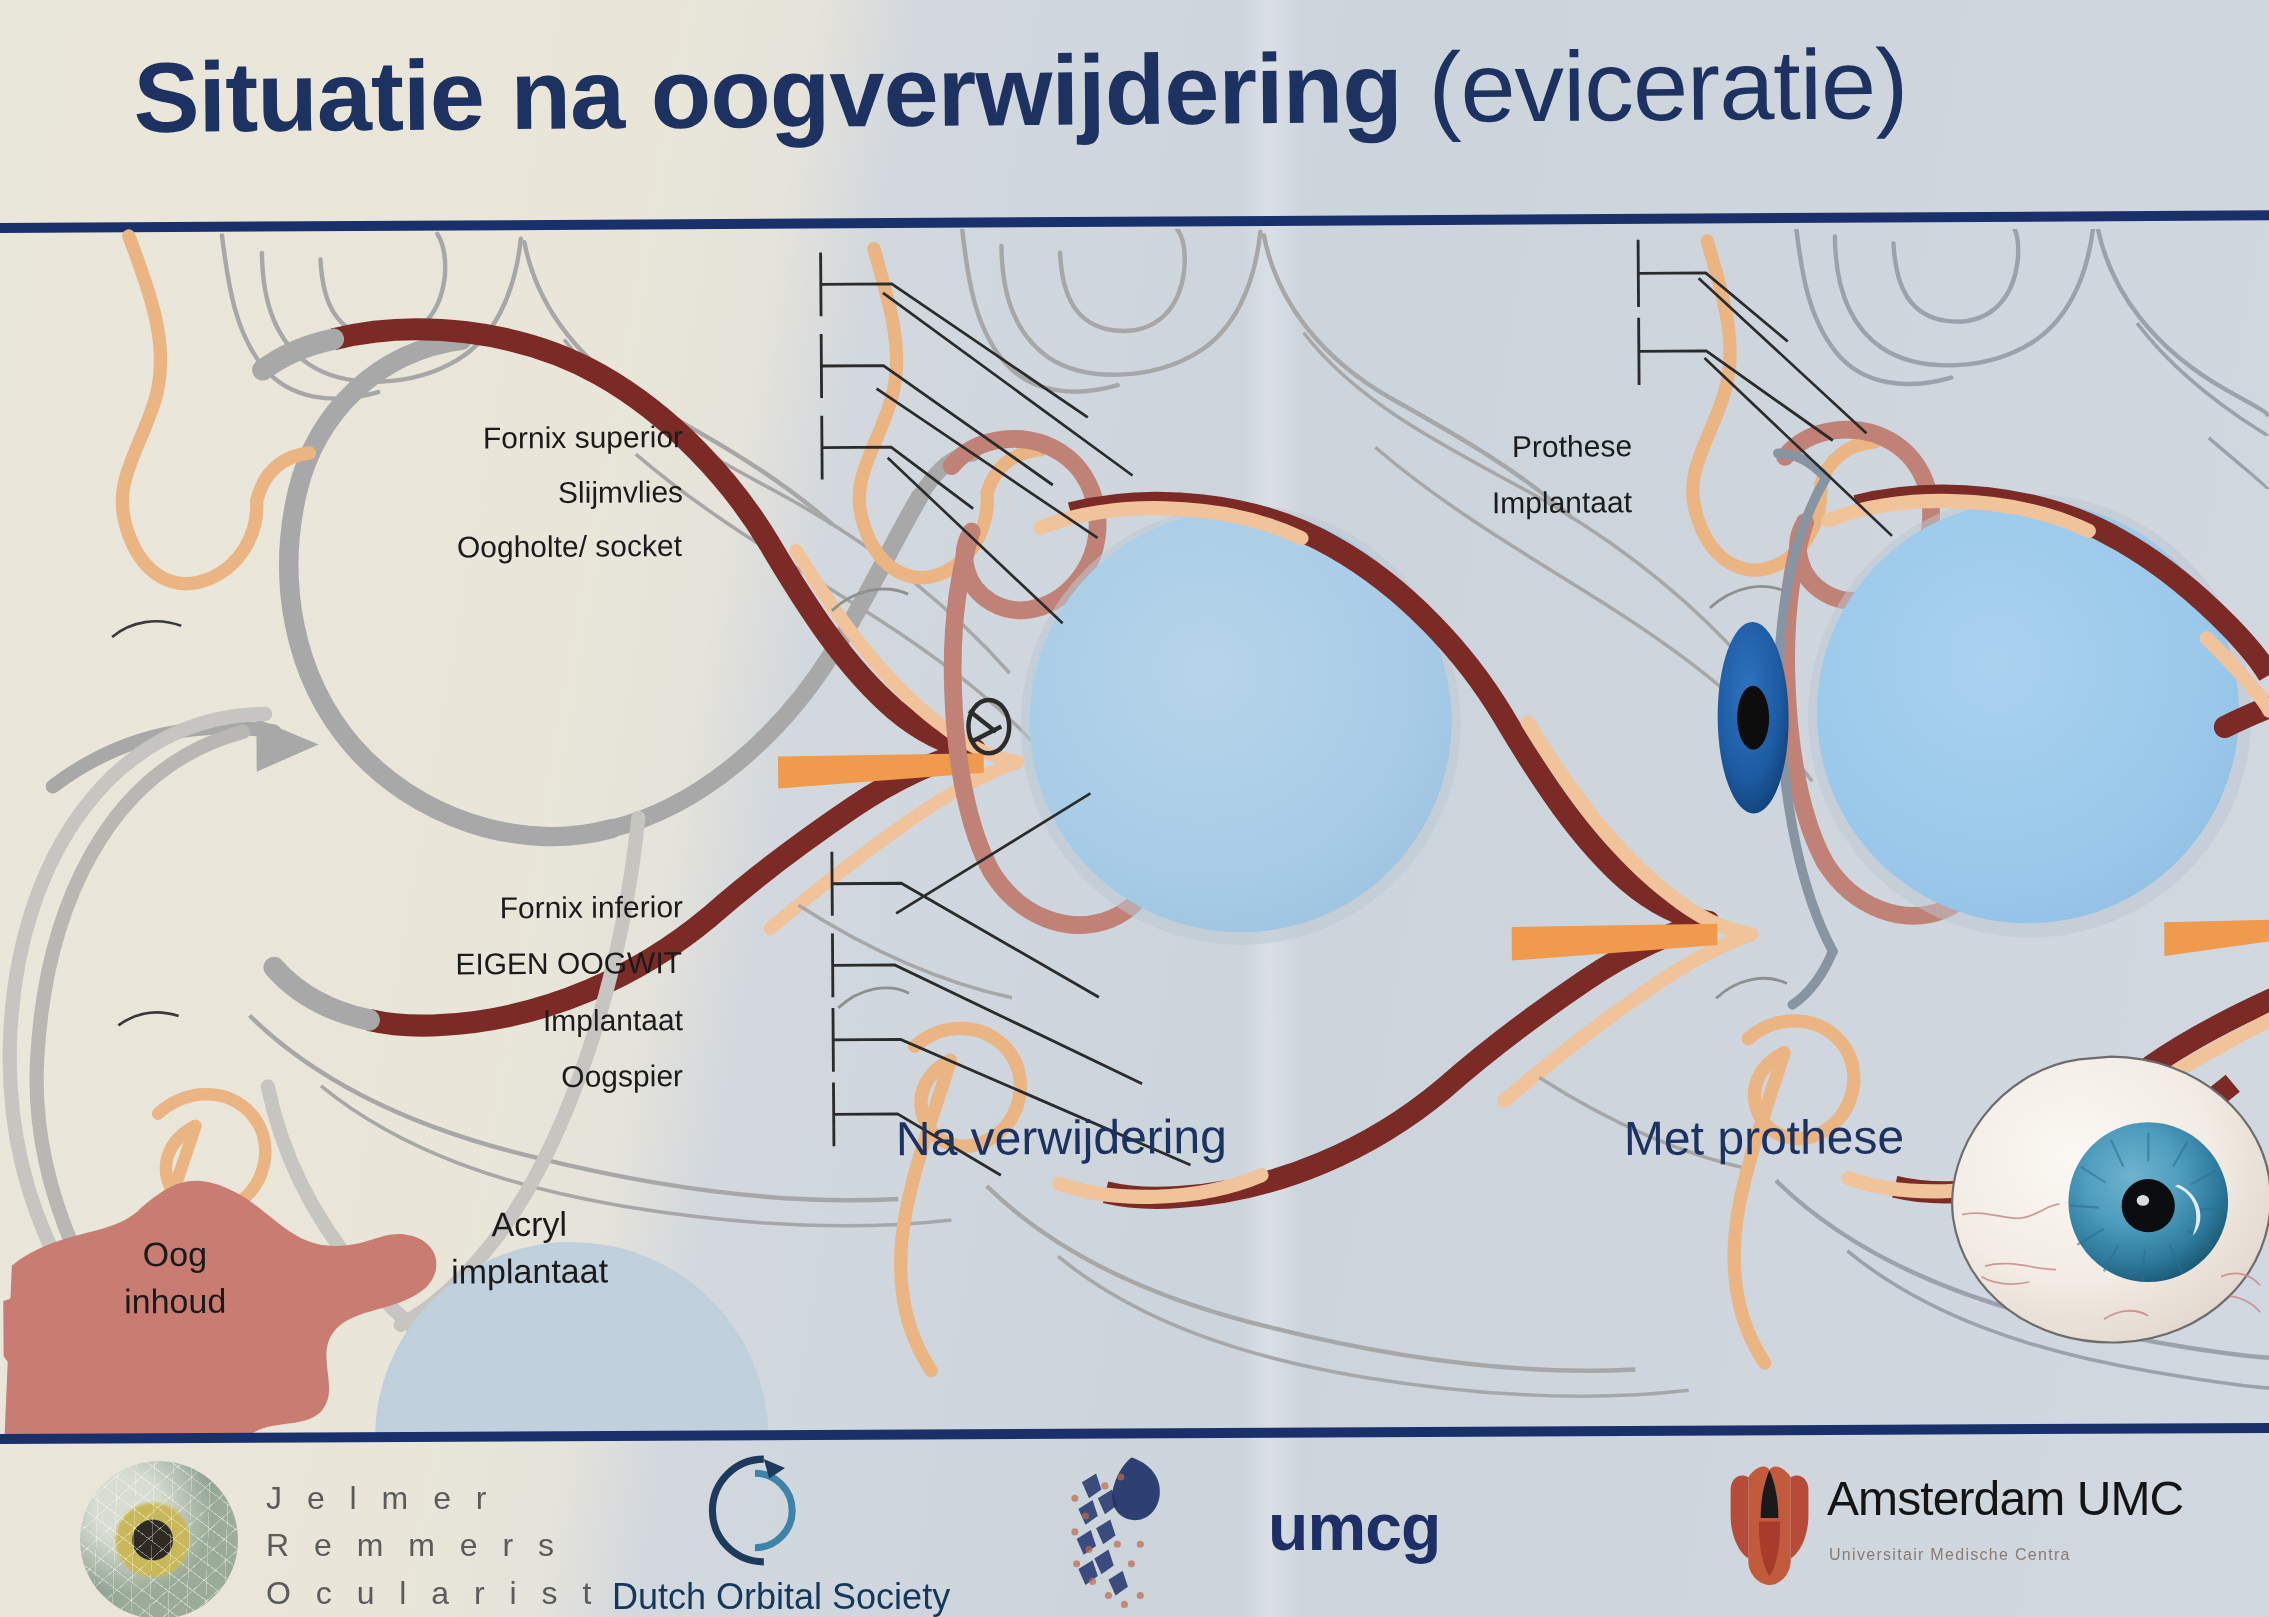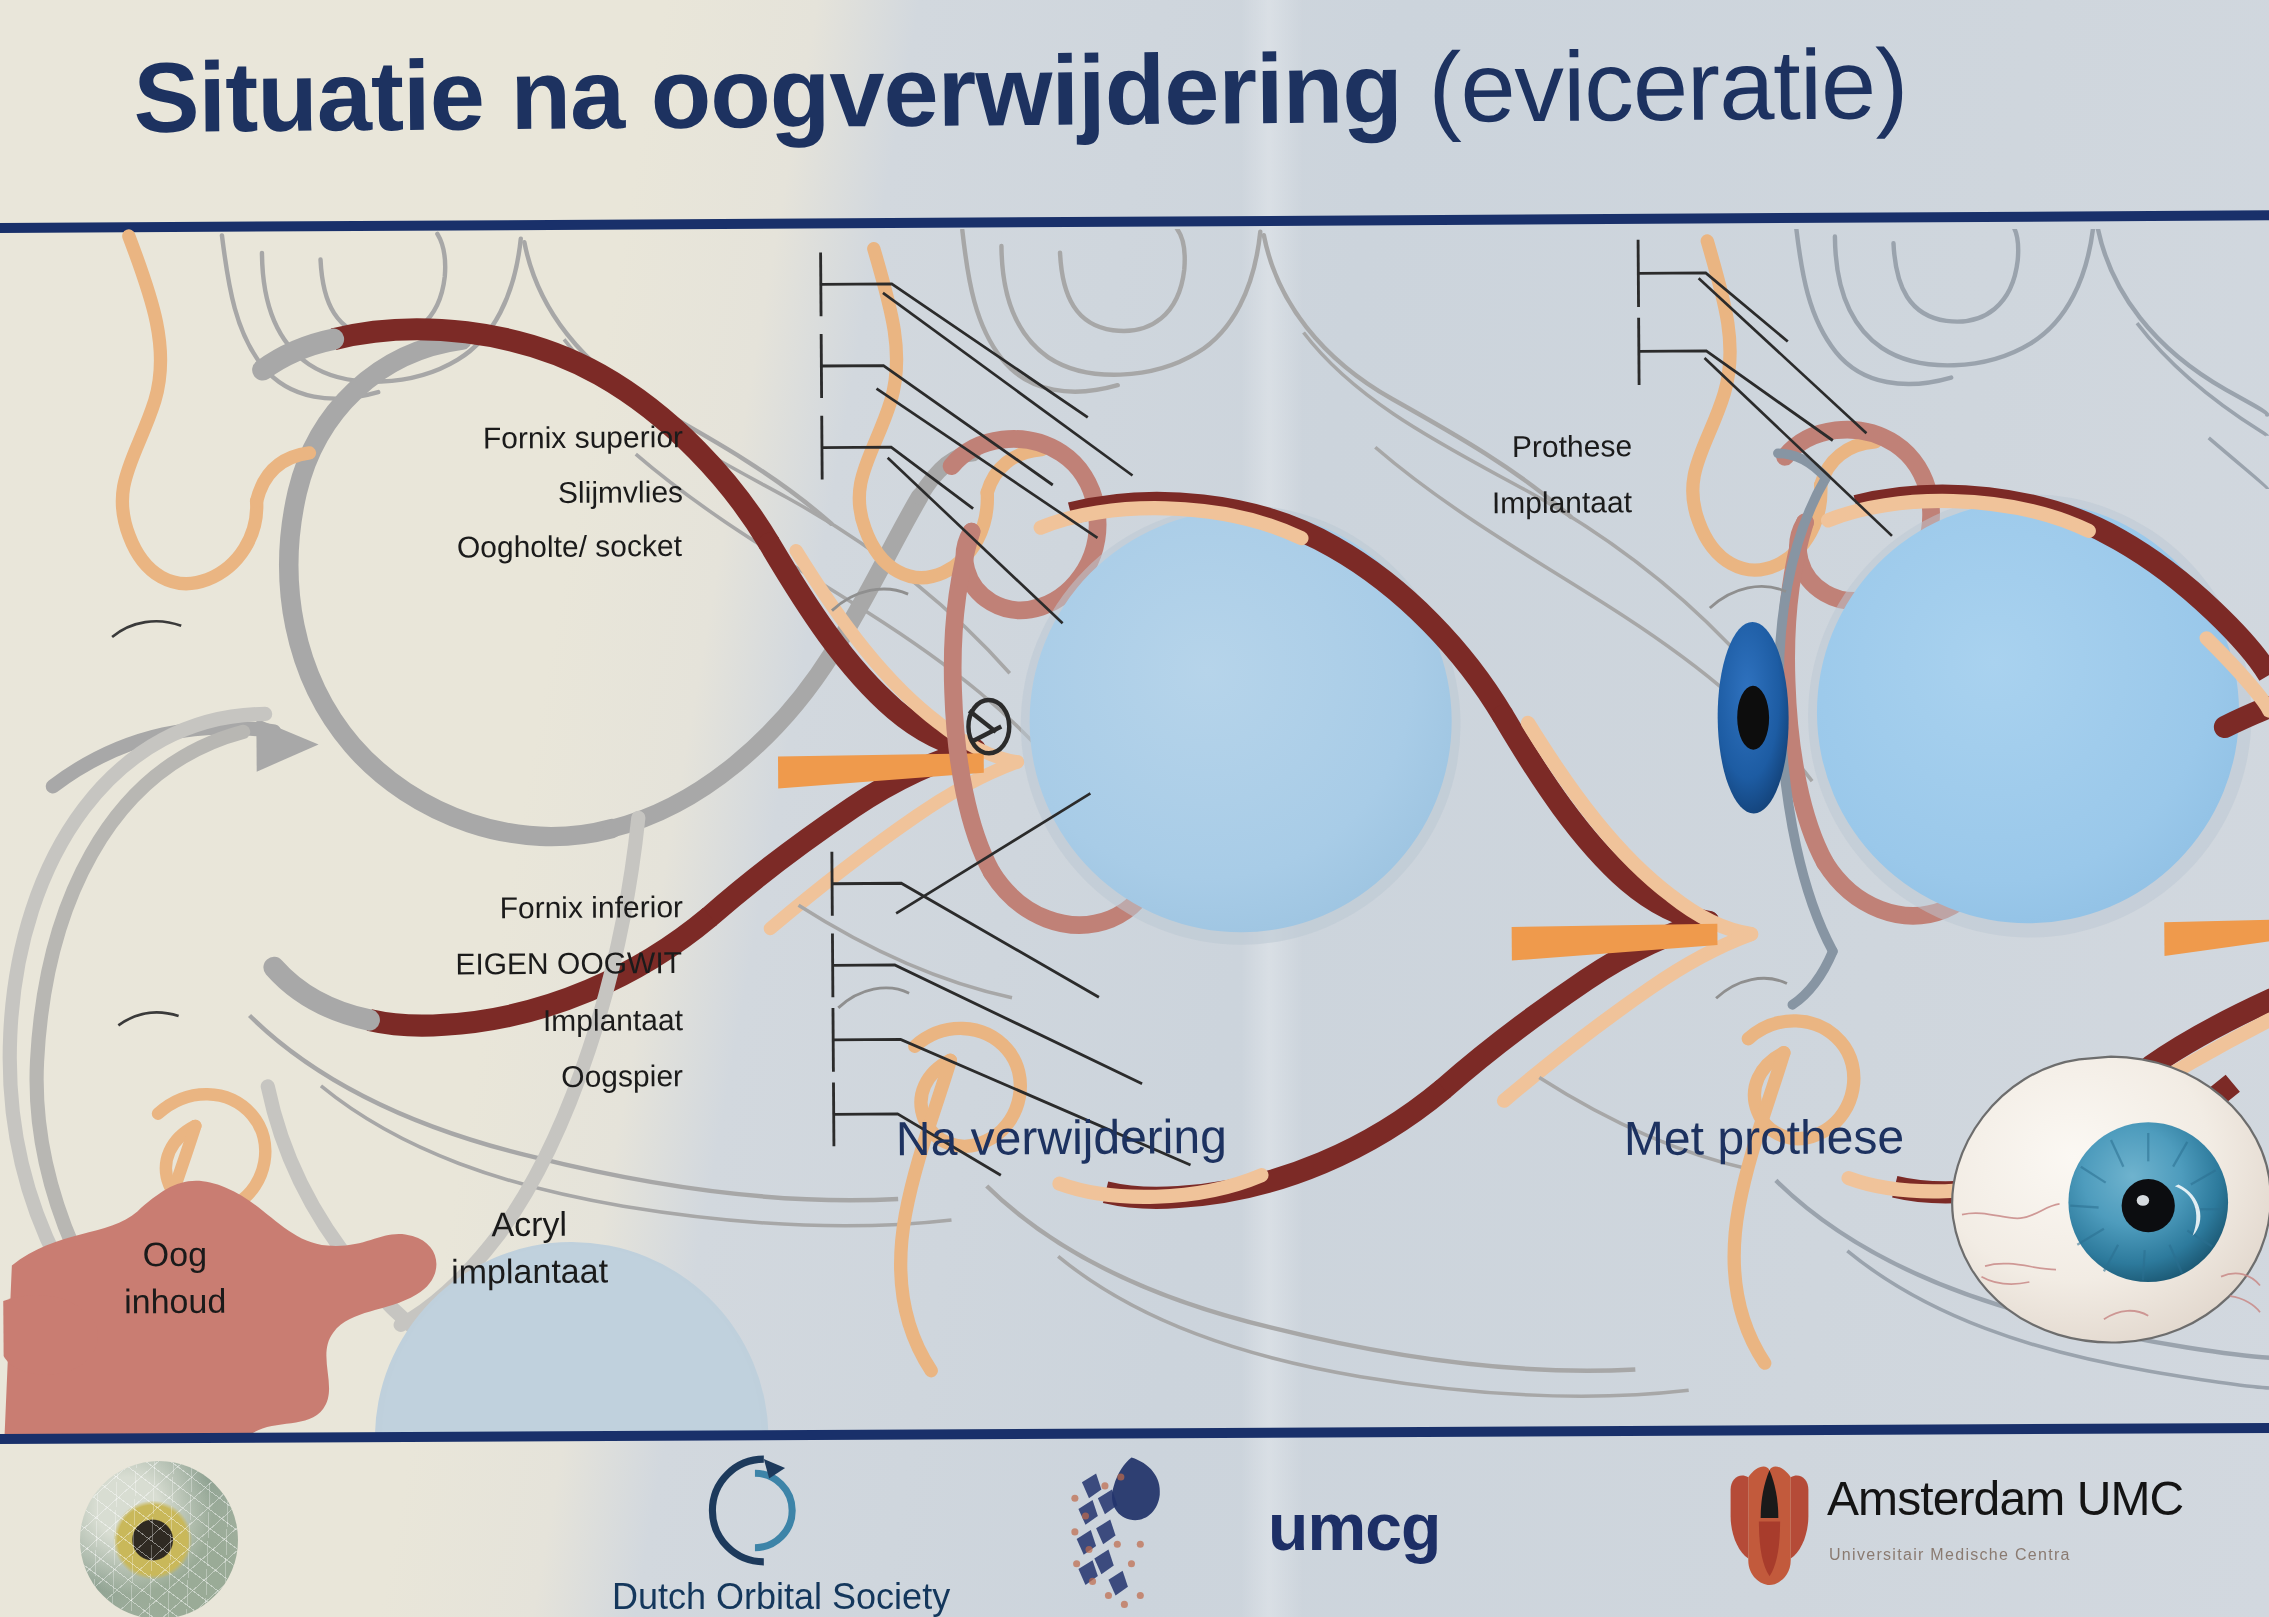--- a/index.html
+++ b/index.html
@@ -433,20 +433,25 @@
     </svg>
   </div>
 
   <div class="rule" id="rule-bottom"></div>
 
   <div id="footer">
 
     <div class="logo" id="logo-jelmer-mark">
       <div class="facet"></div>
     </div>
+    <div class="logo" id="logo-jelmer-text">
+      <div>J e l m e r</div>
+      <div>R e m m e r s</div>
+      <div>O c u l a r i s t</div>
+    </div>
 
     <div class="logo" id="logo-dos-mark">
       <svg width="117" height="117" viewBox="0 0 132 132" xmlns="http://www.w3.org/2000/svg">
         <path d="M 72 8 A 56 56 0 1 0 72 124" fill="none" stroke="#1d3a5c" stroke-width="8"></path>
         <path d="M 62 24 A 42 42 0 1 1 62 108" fill="none" stroke="#3d84a8" stroke-width="8"></path>
         <path d="M 72 8 L 96 18 L 78 30 Z" fill="#1d3a5c"></path>
       </svg>
     </div>
     <div class="logo" id="logo-dos-text">Dutch Orbital Society</div>
 

